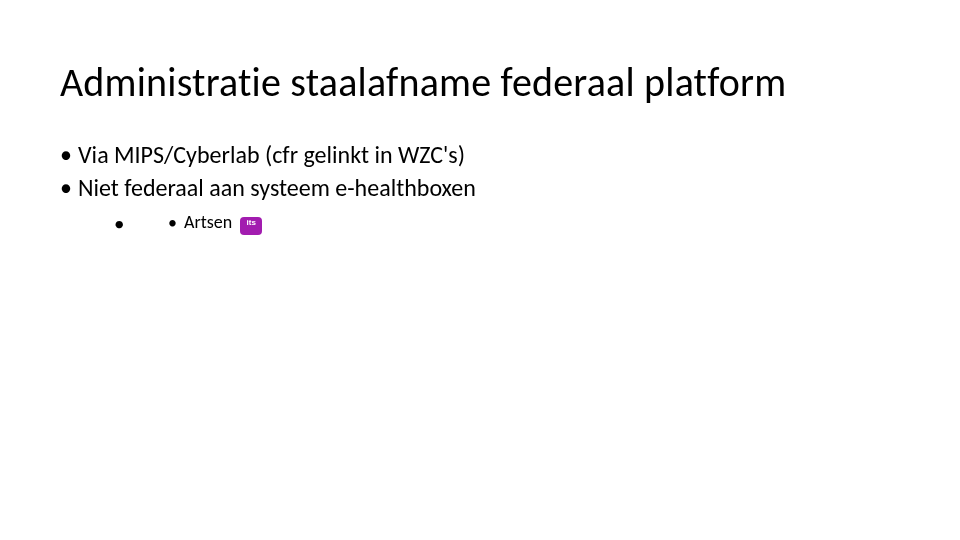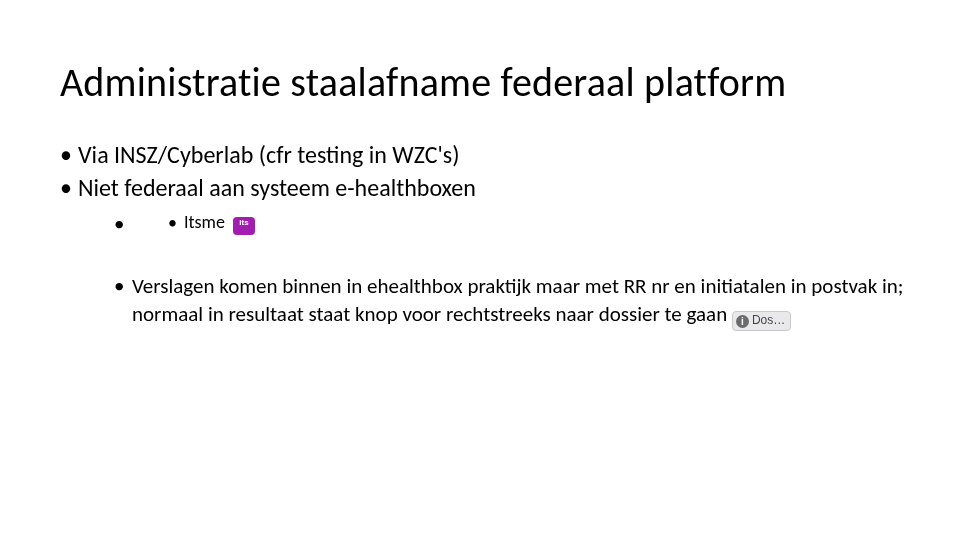--- a/index.html
+++ b/index.html
@@ -149,50 +149,41 @@
 </style>
 </head>
 <body>
 
 <div class="slide">
 
   <h1 class="title">Administratie staalafname federaal platform</h1>
 
   <ul class="lvl1">
     <li>
-      <span>Via INSZ/Cyberlab (cfr testing in WZC's)</span>
+      <span>Via MIPS/Cyberlab (cfr gelinkt in WZC's)</span>
     </li>
     <li>
       <span>Niet federaal aan systeem e-healthboxen</span>
 
       <ul class="lvl2">
         <li>
 
           <ul class="lvl3">
             <li>
-              <span>Itsme</span>
+              <span>Artsen</span>
               <span class="inline-icon">
                 <span class="itsme-badge">
                   <span class="t1">its</span>
                   <span class="t2">me</span>
                 </span>
               </span>
             </li>
           </ul>
         </li>
       </ul>
 
       <div class="gap"></div>
 
-      <ul class="lvl2">
-        <li>
-          <span>Verslagen komen binnen in ehealthbox praktijk maar met RR nr en initiatalen in postvak in; normaal in resultaat staat knop voor rechtstreeks naar dossier te gaan</span>
-          <span class="dossier-pill">
-            <span class="circ">i</span>
-            <span>Dos…</span>
-          </span>
-        </li>
-      </ul>
 
     </li>
   </ul>
 
 </div>
 
 </body></html>

